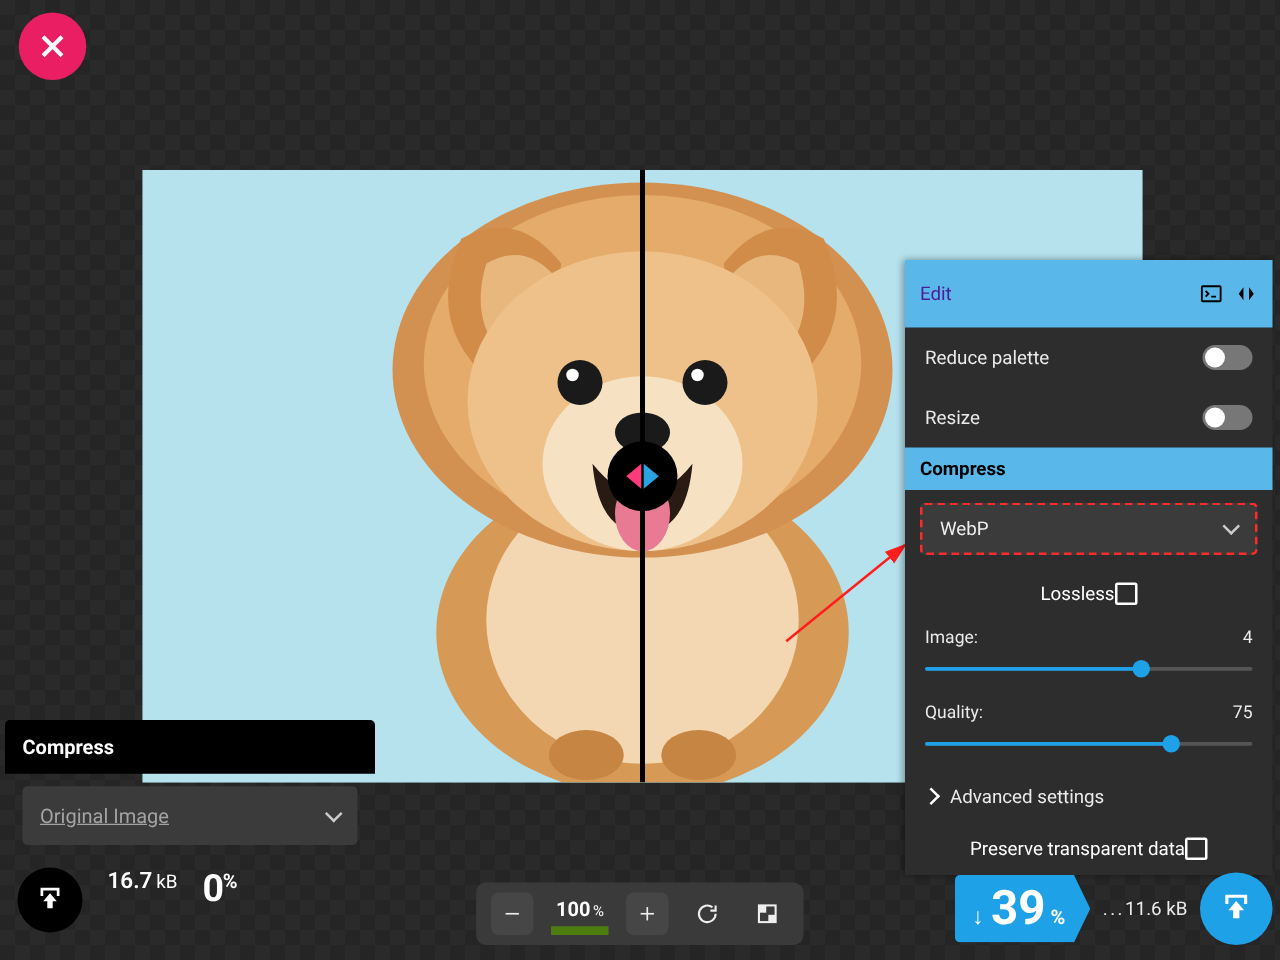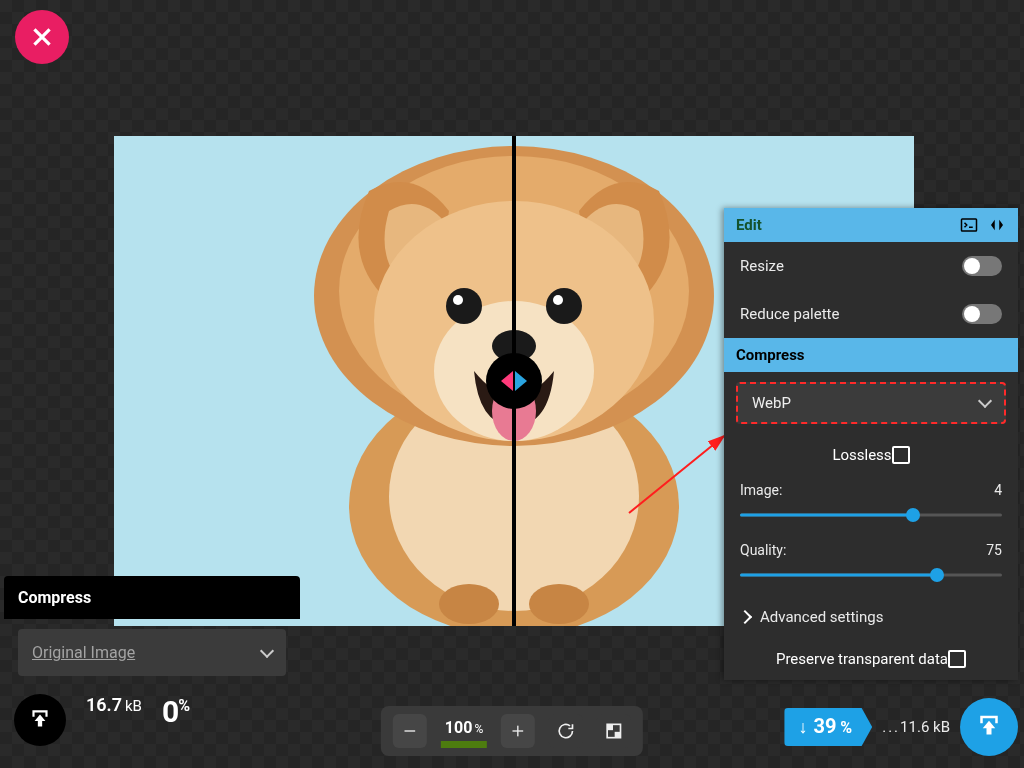--- a/index.html
+++ b/index.html
@@ -44,23 +44,23 @@
   
   .arrow-annot { position:absolute; left:624px; top:428px; width:110px; height:90px; pointer-events:none; }
 
   
   .panel {
     position:absolute; top:208px; right:6px; width:294px;
     background:#2d2d2d; box-shadow:-2px 0 6px rgba(0,0,0,.4);
     font-size:15px;
   }
   .panel-head {
-    background:#59b7e9; color:#14532d; font-weight:700;
+    background:#59b7e9; color:#4c1d95; font-weight:400;
     display:flex; align-items:center; justify-content:space-between;
-    padding:8px 12px; height:34px;
+    padding:8px 12px; height:54px;
   }
   .panel-head .head-icons { display:flex; align-items:center; gap:10px; }
   .panel-head svg { width:18px; height:18px; fill:#000; }
 
   .row { display:flex; align-items:center; justify-content:space-between; padding:14px 16px; color:#eaeaea; }
   .row + .row { border-top:none; }
 
   .section-head { background:#59b7e9; color:#000; font-weight:700; padding:8px 12px; }
 
   
@@ -117,21 +117,21 @@
   .result {
     position:absolute; right:6px; bottom:12px; display:flex; align-items:center; gap:10px;
   }
   .save-badge {
     background:#1ea1e6; color:#fff; font-weight:700;
     padding:8px 20px 8px 14px; position:relative; border-radius:4px 0 0 4px;
     display:flex; align-items:baseline; gap:4px;
     clip-path: polygon(0 0, 88% 0, 100% 50%, 88% 100%, 0 100%);
   }
   .save-badge .arrow-down { font-size:18px; margin-right:2px;}
-  .save-badge .big { font-size:20px; line-height:1;}
+  .save-badge .big { font-size:38px; line-height:1;}
   .save-badge .pct { font-size:16px;}
   .out-size { color:#eaeaea; font-size:15px; }
   .out-size .dots { letter-spacing:2px; }
   .dl-big {
     width:58px; height:58px; border-radius:50%; background:#1ea1e6;
     display:flex; align-items:center; justify-content:center; cursor:pointer;
   }
   .dl-big svg { width:30px; height:30px; fill:#fff; }
 
   .chev-down { width:10px;height:10px;border-right:2px solid #ccc;border-bottom:2px solid #ccc; transform:rotate(45deg); margin-top:-4px;}
@@ -202,25 +202,25 @@
           <rect x="2" y="4" width="20" height="16" rx="1" fill="none" stroke="#000" stroke-width="2"></rect>
           <path d="M6 9l3 3-3 3M12 15h5" stroke="#000" stroke-width="2" fill="none"></path>
         </svg>
       <svg viewBox="0 0 24 24">
           <path d="M9 5 L4 12 L9 19 Z M15 5 L20 12 L15 19 Z"></path>
         </svg>
     </div>
   </div>
 
   <div class="row">
+    <span>Reduce palette</span>
+    <div class="toggle"></div>
+  </div>
+  <div class="row">
     <span>Resize</span>
-    <div class="toggle"></div>
-  </div>
-  <div class="row">
-    <span>Reduce palette</span>
     <div class="toggle"></div>
   </div>
 
   <div class="section-head">
     <span>Compress</span>
   </div>
 
   <div class="format-wrap">
     <div class="format-select">
       <span>WebP</span>

